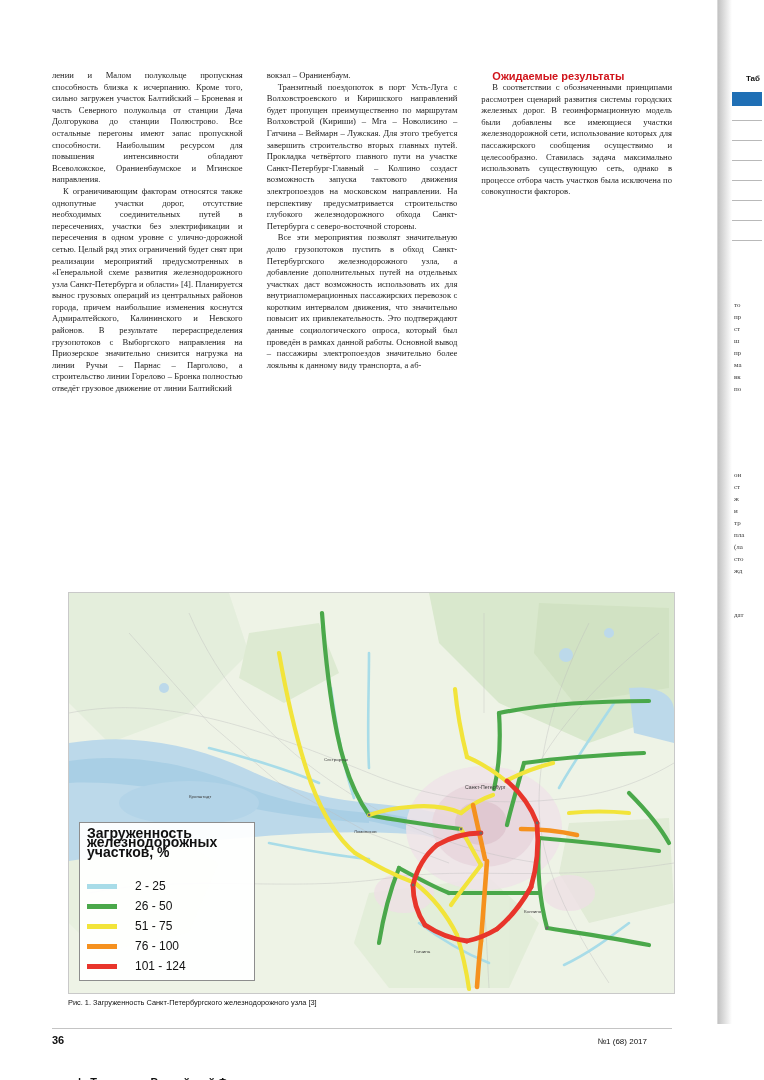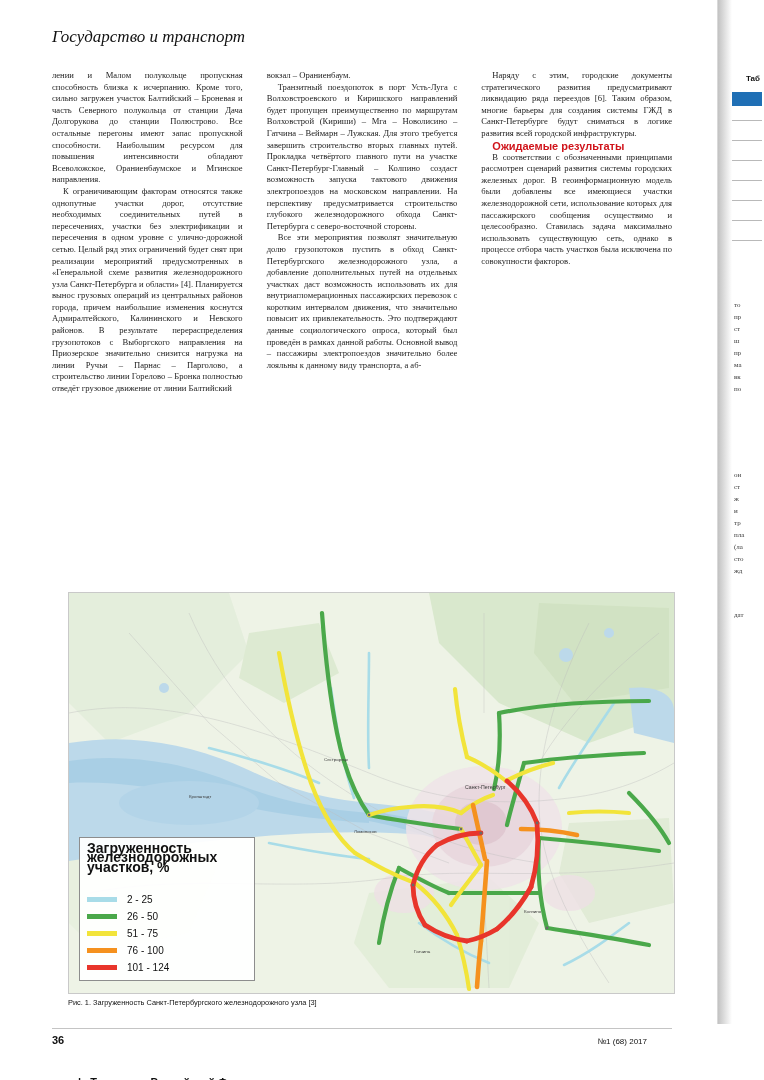--- a/index.html
+++ b/index.html
@@ -157,22 +157,23 @@
     align-items: center;
     margin-bottom: 6px;
   }
   .legend-swatch {
     width: 30px;
     height: 5px;
     margin-right: 10px;
     flex: 0 0 auto;
   }
   .legend-label {
-    font-size: 10px;
-    color: #111;
+    font-size: 12px;
+    color: #111;
+    margin-left: 8px;
   }
 
   .fig-caption {
     position: absolute;
     left: 68px;
     top: 998px;
     font-size: 7.4px;
     font-family: "Liberation Sans", sans-serif;
     color: #111;
   }
@@ -216,37 +217,35 @@
     padding-right: 71px;
   }
 </style>
 </head>
 <body>
 
 <div class="page">
 
   <div class="content">
 
-    <div class="header-title">Государство и транспорт</div>
 
     <div class="cols">
 
       <div class="col">
         <p class="noindent">лении и Малом полукольце пропускная способность близка к исчерпанию. Кроме того, сильно загружен участок Балтийский – Броневая и часть Северного полукольца от станции Дача Долгорукова до станции Полюстрово. Все остальные перегоны имеют запас пропускной способности. Наибольшим ресурсом для повышения интенсивности обладают Всеволожское, Ораниенбаумское и Мгинское направления.</p>
         <p>К ограничивающим факторам относятся также однопутные участки дорог, отсутствие необходимых соединительных путей в пересечениях, участки без электрификации и пересечения в одном уровне с улично-дорожной сетью. Целый ряд этих ограничений будет снят при реализации мероприятий предусмотренных в «Генеральной схеме развития железнодорожного узла Санкт-Петербурга и области» [4]. Планируется вынос грузовых операций из центральных районов города, причем наибольшие изменения коснутся Адмиралтейского, Калининского и Невского районов. В результате перераспределения грузопотоков с Выборгского направления на Приозерское значительно снизится нагрузка на линии Ручьи – Парнас – Парголово, а строительство линии Горелово – Бронка полностью отведёт грузовое движение от линии Балтийский</p>
       </div>
 
       <div class="col">
         <p class="noindent">вокзал – Ораниенбаум.</p>
         <p>Транзитный поездопоток в порт Усть-Луга с Волховстроевского и Киришского направлений будет пропущен преимущественно по маршрутам Волховстрой (Кириши) – Мга – Новолисино – Гатчина – Веймарн – Лужская. Для этого требуется завершить строительство вторых главных путей. Прокладка четвёртого главного пути на участке Санкт-Петербург-Главный – Колпино создаст возможность запуска тактового движения электропоездов на московском направлении. На перспективу предусматривается строительство глубокого железнодорожного обхода Санкт-Петербурга с северо-восточной стороны.</p>
         <p>Все эти мероприятия позволят значительную долю грузопотоков пустить в обход Санкт-Петербургского железнодорожного узла, а добавление дополнительных путей на отдельных участках даст возможность использовать их для внутриагломерационных пассажирских перевозок с коротким интервалом движения, что значительно повысит их привлекательность. Это подтверждают данные социологического опроса, который был проведён в рамках данной работы. Основной вывод – пассажиры электропоездов значительно более лояльны к данному виду транспорта, а аб-</p>
       </div>
 
       <div class="col">
-        <p>Наряду с этим, городские документы стратегического развития предусматривают ликвидацию ряда переездов [6]. Таким образом, многие барьеры для создания системы ГЖД в Санкт-Петербурге будут сниматься в логике развития всей городской инфраструктуры.</p>
         <p class="subhead">Ожидаемые результаты</p>
         <p>В соответствии с обозначенными принципами рассмотрен сценарий развития системы городских железных дорог. В геоинформационную модель были добавлены все имеющиеся участки железнодорожной сети, использование которых для пассажирского сообщения осуществимо и целесообразно. Ставилась задача максимально использовать существующую сеть, однако в процессе отбора часть участков была исключена по совокупности факторов.</p>
       </div>
 
     </div>
 
     <div class="figure">
       <svg class="map-svg" width="605" height="400" viewBox="0 0 605 400">
 
         <rect x="0" y="0" width="605" height="400" fill="#eef3e6"></rect>

